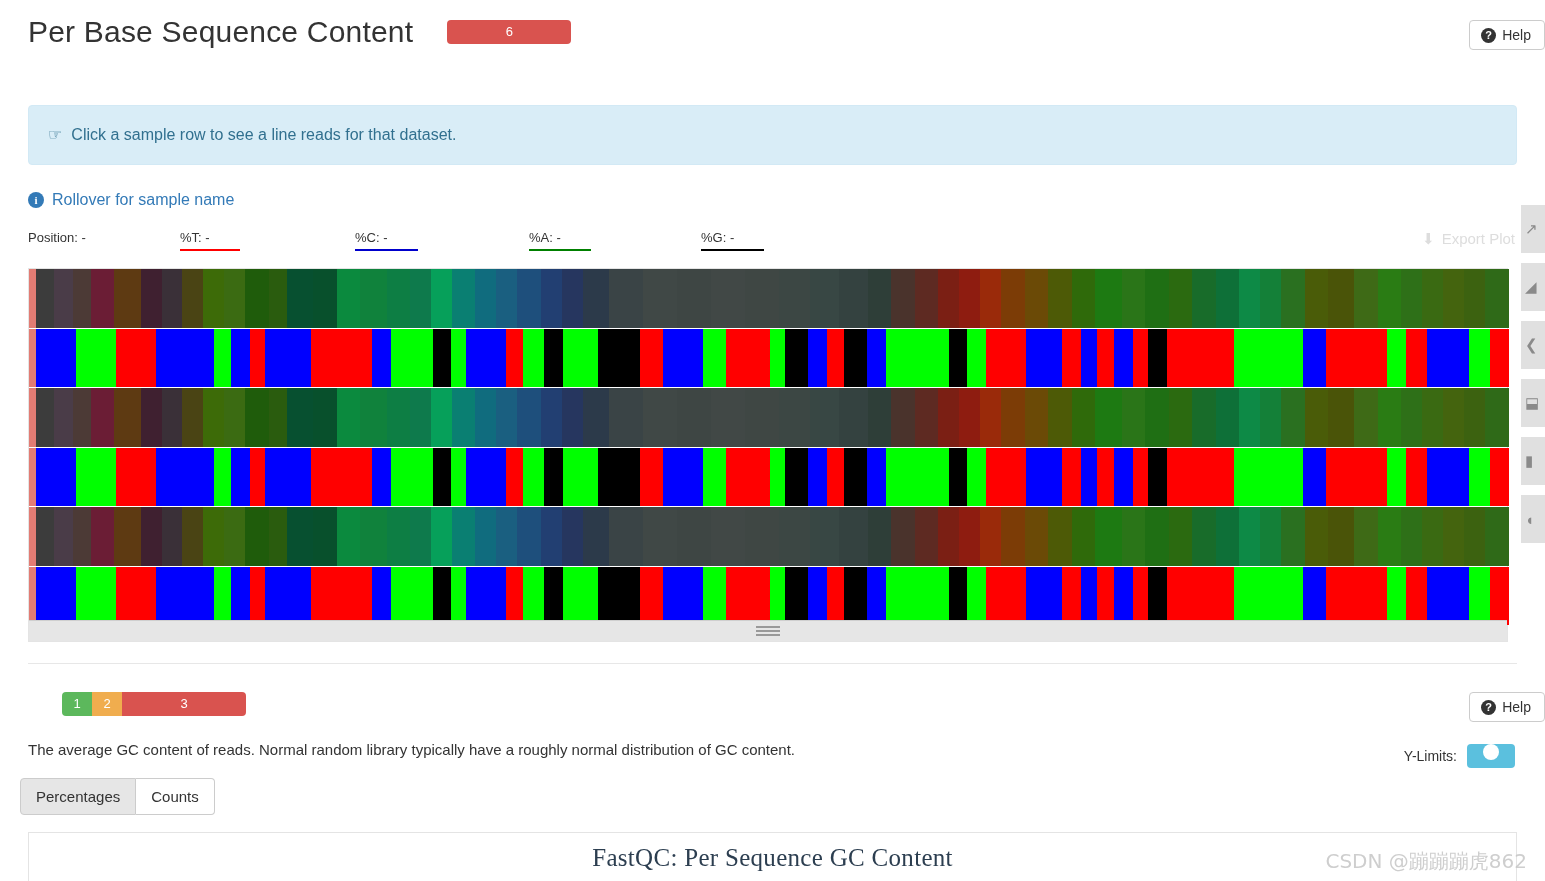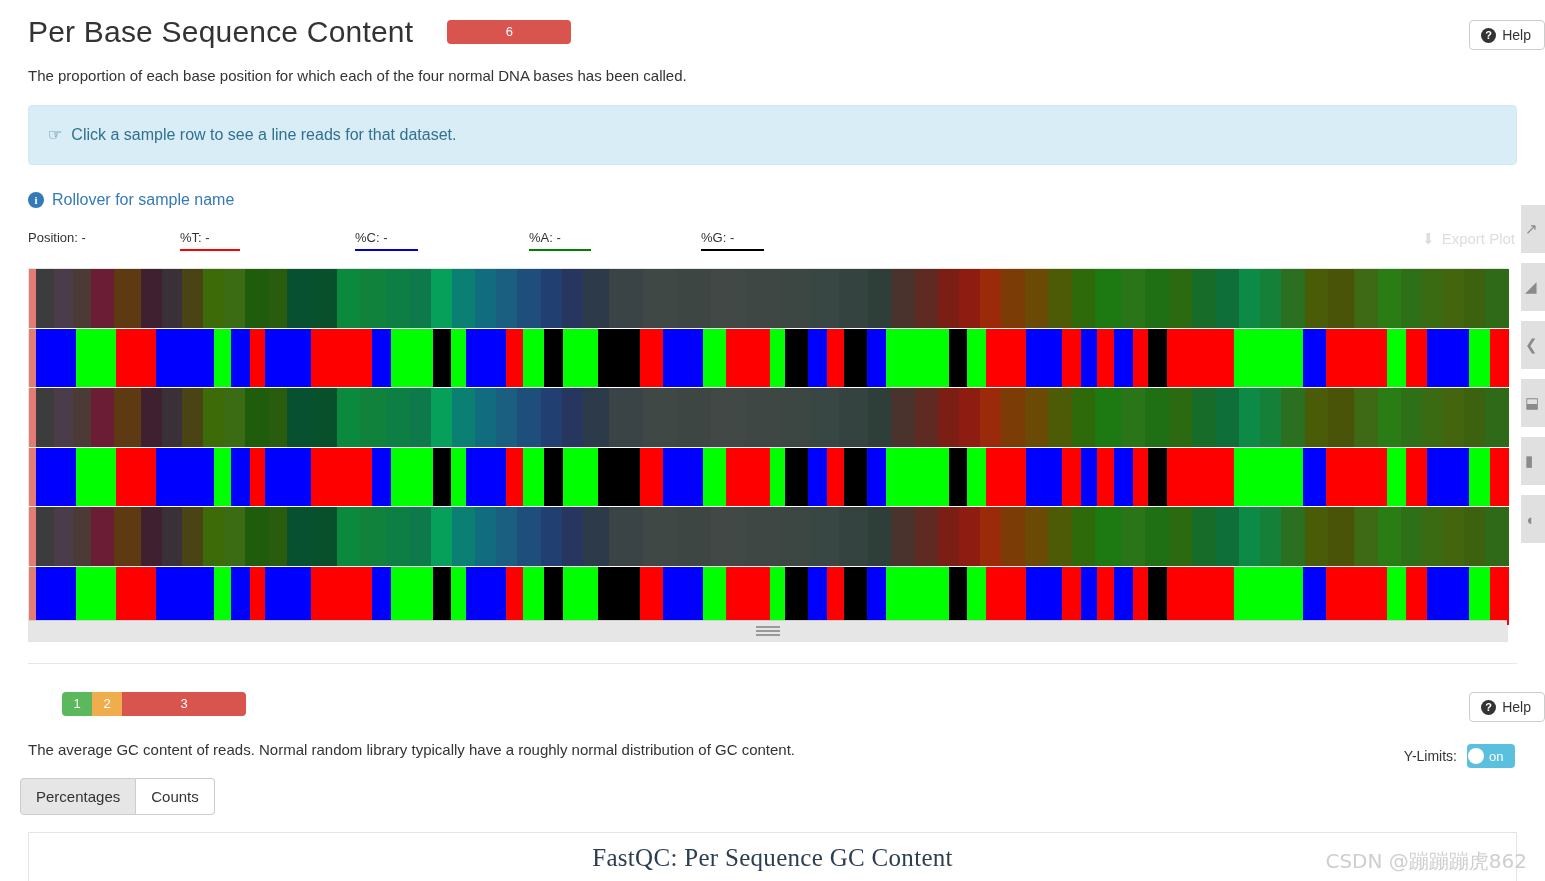--- a/index.html
+++ b/index.html
@@ -119,21 +119,21 @@
   
   .sec2-head { position: absolute; left: 28px; top: 692px; right: 28px; height: 40px; }
 
   .ylim {
     position: absolute; right: 30px; top: 744px;
     display: flex; align-items: center; gap: 10px;
     font-size: 14px; color: #333;
   }
   .toggle {
     width: 48px; height: 24px; border-radius: 4px; background: #5bc0de;
-    display: flex; align-items: center; padding: 0 1px; gap: 5px; cursor: pointer;
+    display: flex; align-items: center; padding: 0 7px; gap: 5px; cursor: pointer; flex-direction: column;
   }
   .toggle .knob { width: 16px; height: 16px; border-radius: 50%; background: #fff; flex: 0 0 16px; }
   .toggle .tlabel { color: #fff; font-size: 13px; }
 
   
   .tabs { position: absolute; left: 20px; top: 778px; display: flex; }
   .tab {
     border: 1px solid #cccccc; font-size: 15px; color: #333;
     padding: 9px 15px; background: #fff; cursor: pointer; line-height: 17px;
   }
@@ -170,21 +170,20 @@
           <span class="badge-seg badge-wide" style="background: rgb(217, 83, 79);">6</span>
         </div>
     </div>
   </div>
 
   <button class="help-btn">
     <span class="qmark">?</span>
     <span>Help</span>
   </button>
 
-  <div class="mod-desc" id="desc1">The proportion of each base position for which each of the four normal DNA bases has been called.</div>
 
   <div class="alert-info">
     <span class="hand-icon">☞</span>
     <span>Click a sample row to see a line reads for that dataset.</span>
   </div>
 
   <div class="rollover">
     <span class="info-circle">i</span>
     <span>Rollover for sample name</span>
   </div>

